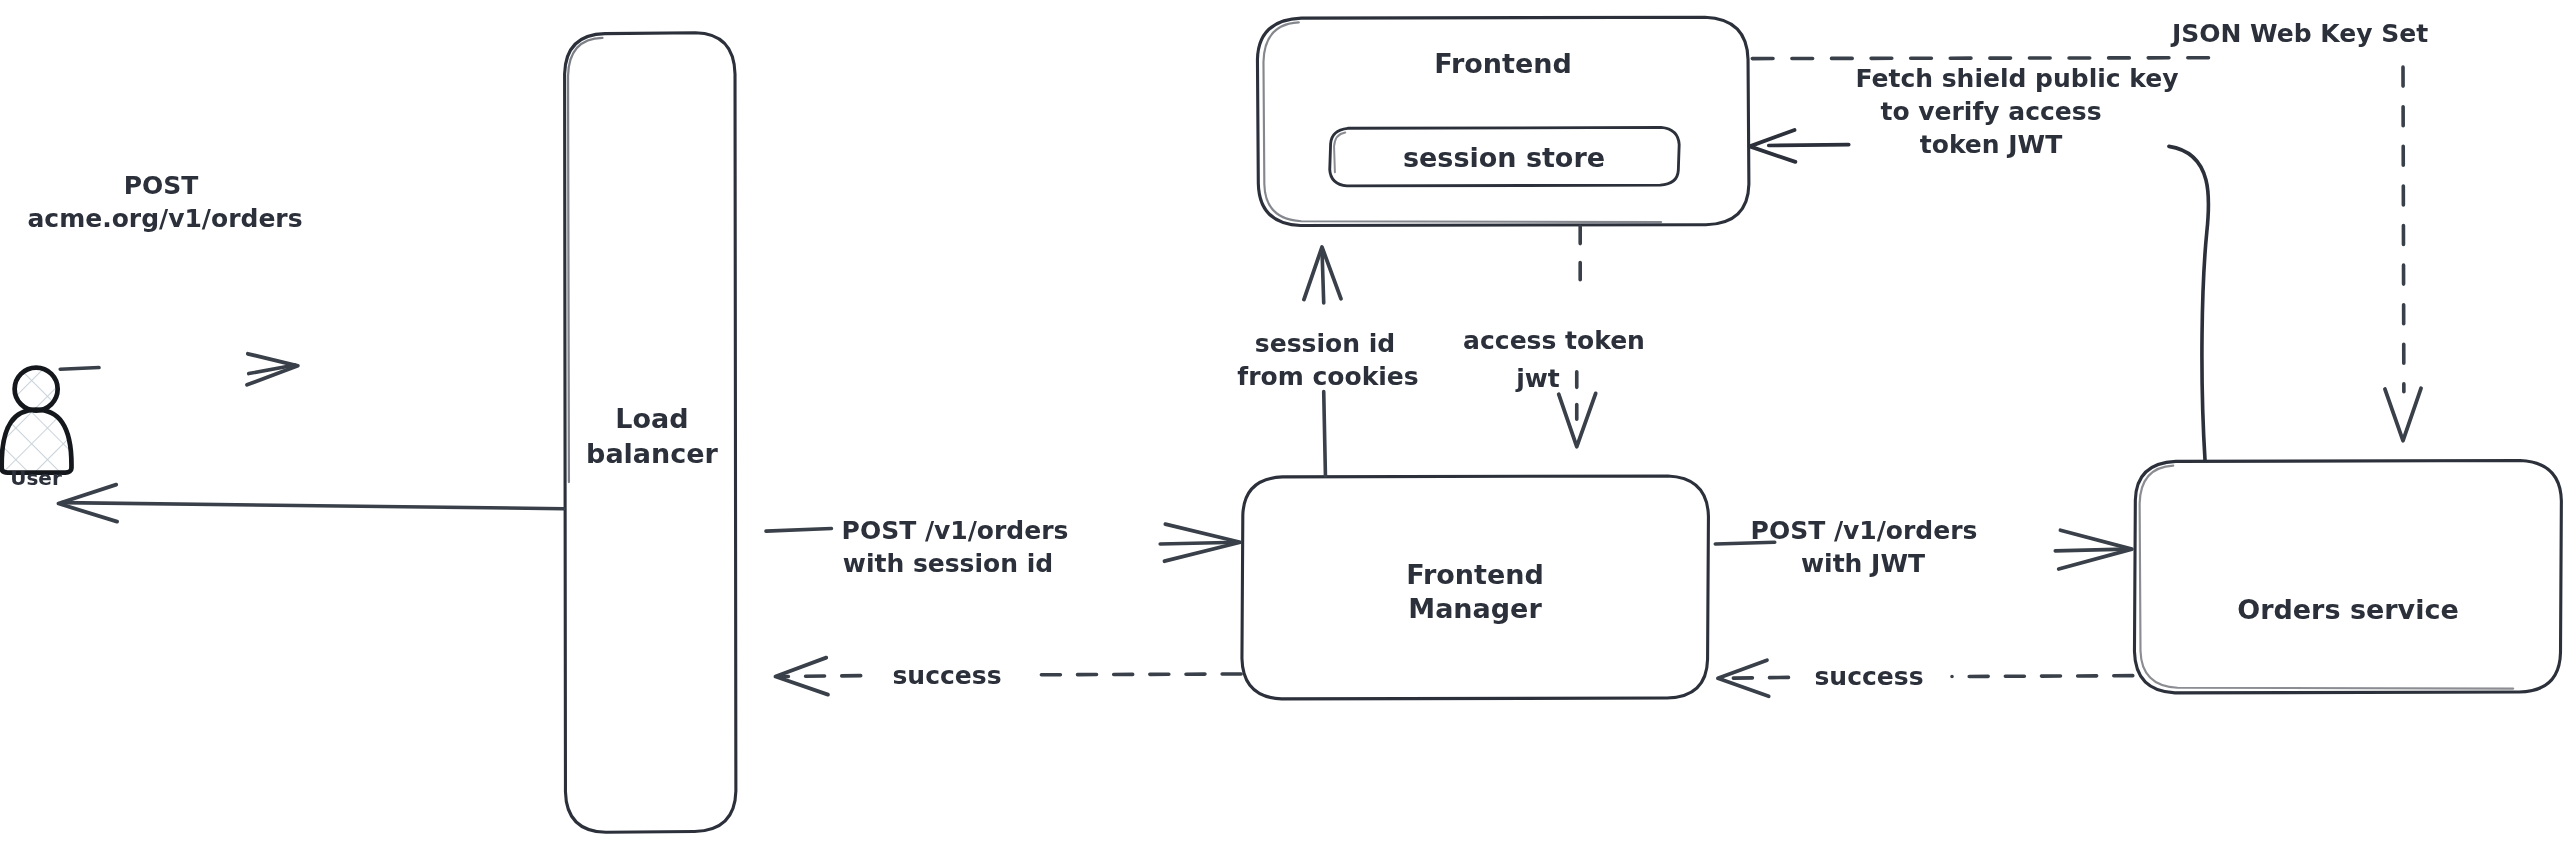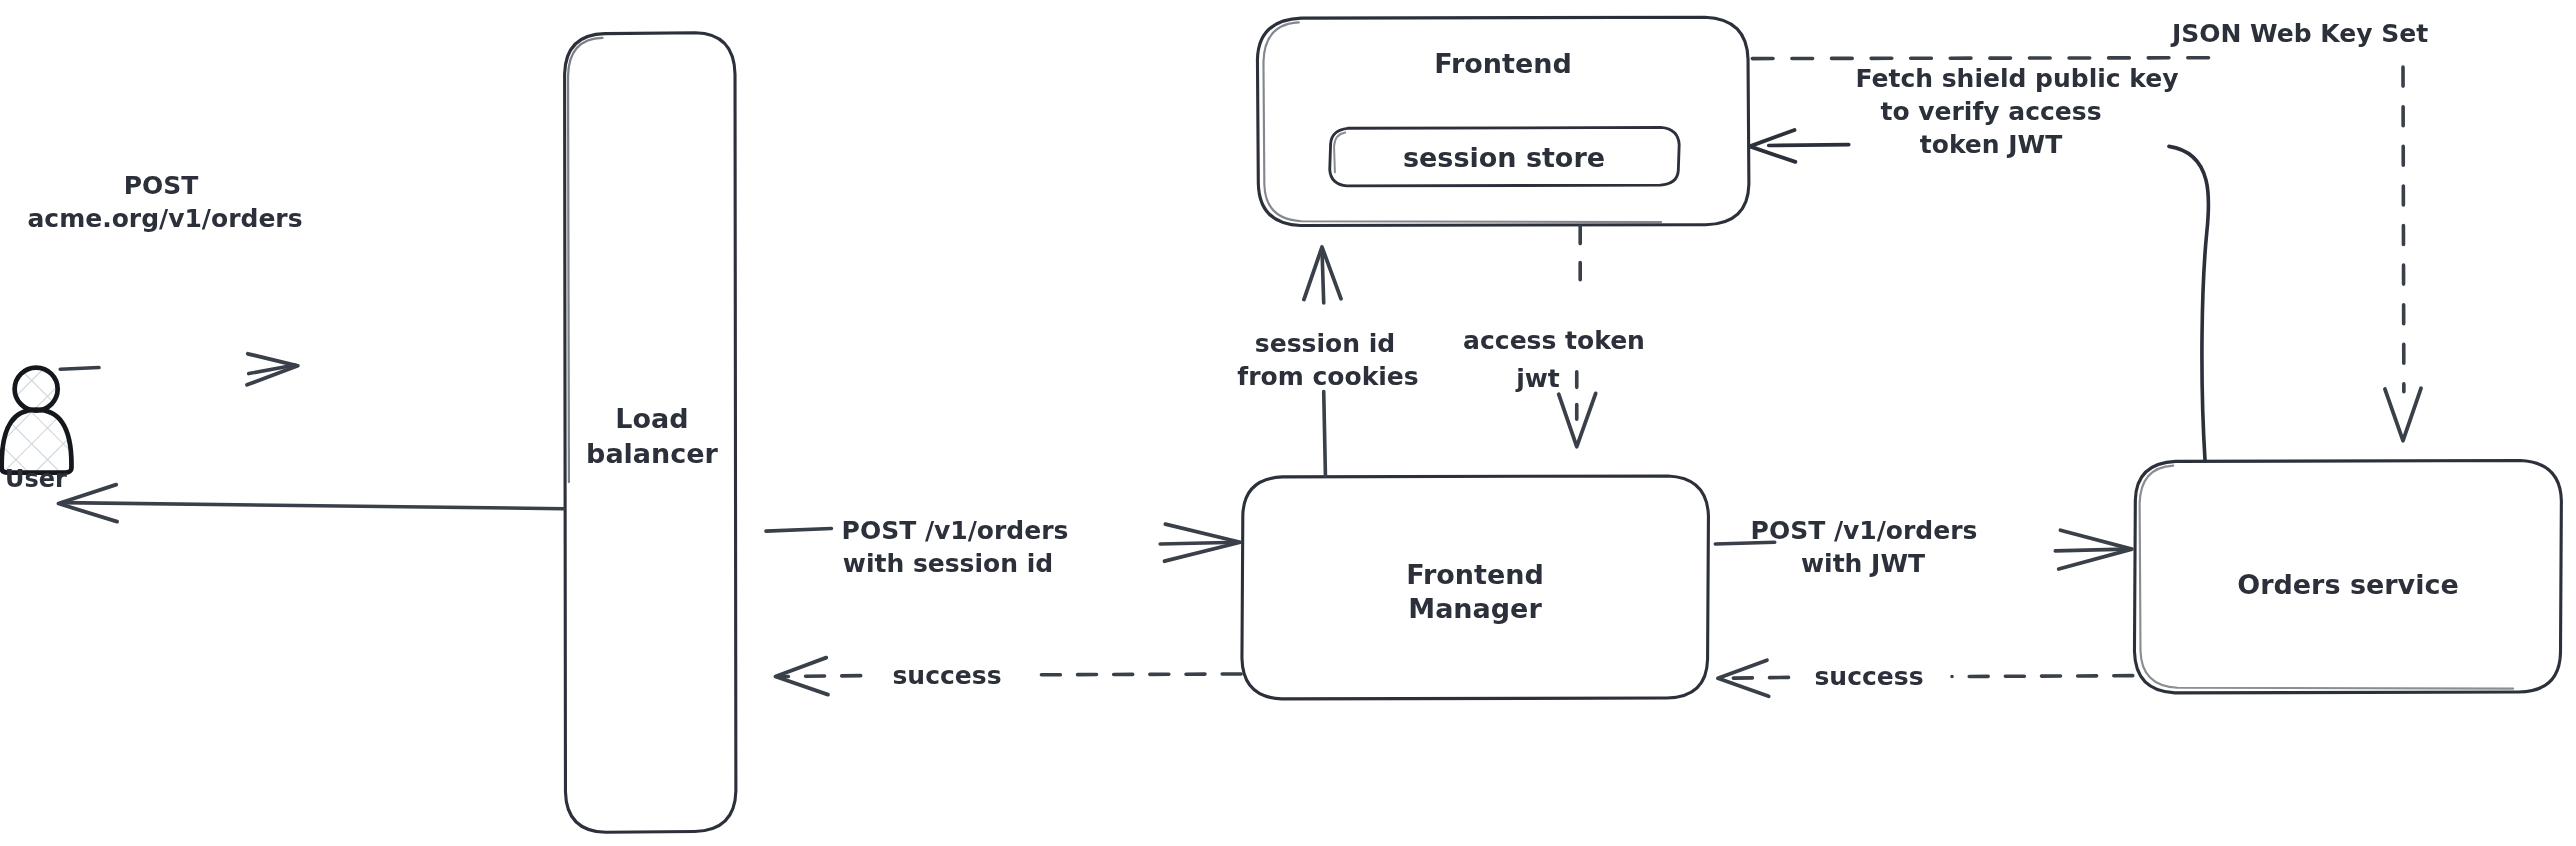--- a/index.html
+++ b/index.html
@@ -116,33 +116,33 @@
     <path d="M2085 151 L2033 170 L2086 188" fill="none" stroke="#2b303a" stroke-width="4.4" stroke-linecap="round" stroke-linejoin="round"></path>
   </g>
 
   <g>
     <path d="M2036 68 L2580 67" fill="none" stroke="#3a4049" stroke-width="4.2" stroke-linecap="round" stroke-dasharray="24 22"></path>
     <path d="M2792 78 L2793 455" fill="none" stroke="#3a4049" stroke-width="4.2" stroke-linecap="round" stroke-dasharray="22 24"></path>
     <path d="M2771 452 L2792 512 L2813 451" fill="none" stroke="#3a4049" stroke-width="4.4" stroke-linecap="round" stroke-linejoin="round"></path>
   </g>
 </svg>
 
-<div class="node-label ctr" style="left:36px;top:479px;font-size:24px;">User</div>
+<div class="node-label ctr" style="left:36px;top:479px;font-size:20px;">User</div>
 
 <div class="node-label ctr" style="left:652px;top:419px;text-align:right;">Load</div>
 <div class="node-label ctr" style="left:652px;top:454px;">balancer</div>
 
 <div class="node-label ctr" style="left:1503px;top:64px;">Frontend</div>
 
 <div class="node-label ctr" style="left:1504px;top:158px;">session store</div>
 
 <div class="node-label ctr" style="left:1475px;top:575px;">Frontend</div>
 <div class="node-label ctr" style="left:1475px;top:609px;">Manager</div>
 
-<div class="node-label ctr" style="left:2348px;top:585px;">Orders service</div>
+<div class="node-label ctr" style="left:2348px;top:610px;">Orders service</div>
 
 <div class="edge-label ctr" style="left:161px;top:186px;">POST</div>
 <div class="edge-label ctr" style="left:165px;top:219px;">acme.org/v1/orders</div>
 
 <div class="edge-label ctr" style="left:955px;top:531px;">POST /v1/orders</div>
 <div class="edge-label ctr" style="left:948px;top:564px;">with session id</div>
 
 <div class="edge-label ctr" style="left:947px;top:676px;">success</div>
 
 <div class="edge-label ctr" style="left:1325px;top:344px;">session id</div>

